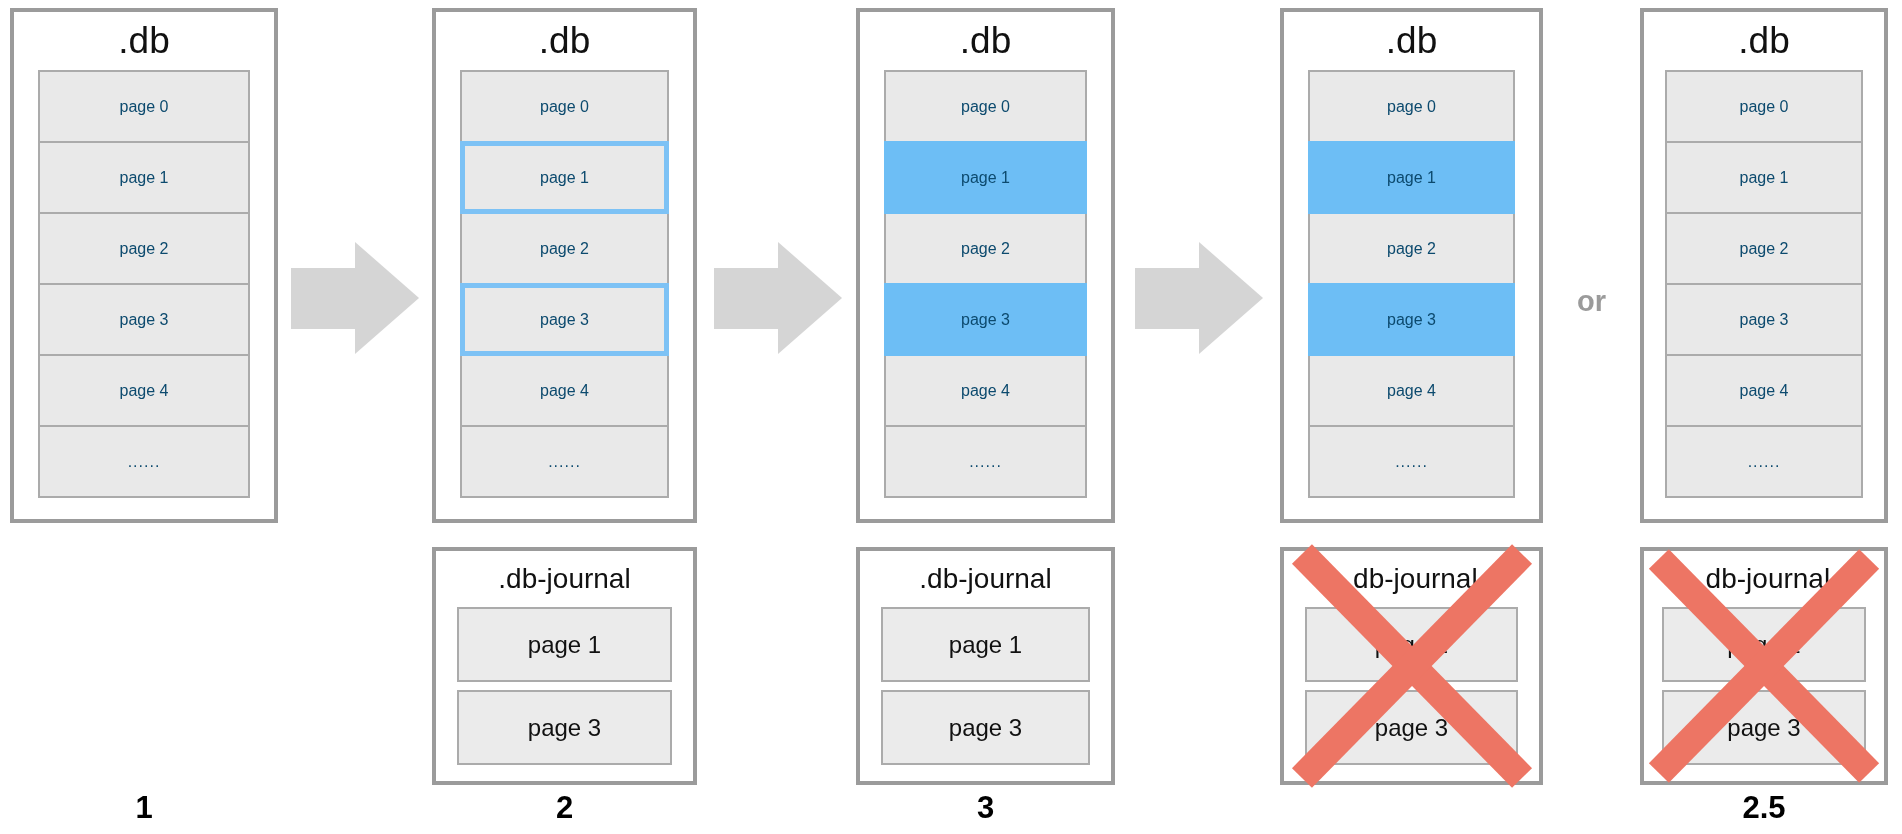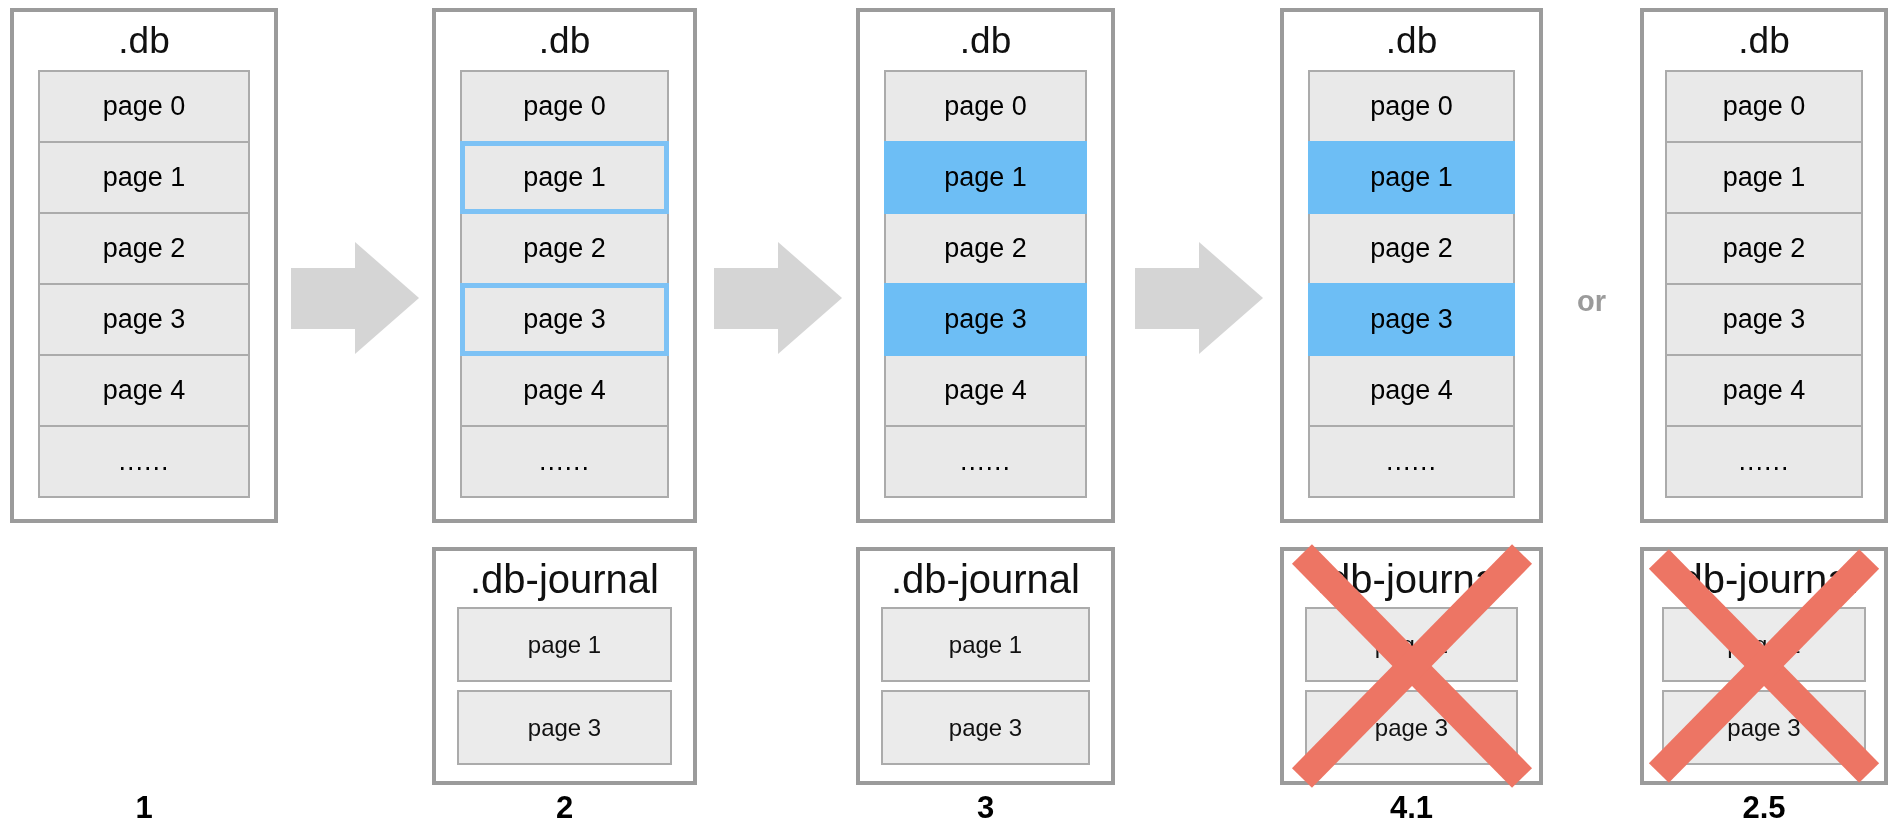--- a/index.html
+++ b/index.html
@@ -12,28 +12,28 @@
   .filebox{
     position:absolute;left:0;right:0;background:#ffffff;
     border:4px solid #9b9b9b;box-sizing:border-box;
   }
   .dbbox{top:8px;height:515px;}
   .jbox{top:547px;height:238px;}
   .box-title{
     height:58px;display:flex;align-items:center;justify-content:center;
     font-size:37px;color:#111111;white-space:nowrap;
   }
-  .jbox .box-title{height:56px;font-size:40px;}
+  .jbox .box-title{height:56px;font-size:28px;}
   
   .cells{margin:0 24px;position:relative;}
   .cell{
     position:relative;height:73px;margin-top:-2px;box-sizing:border-box;
     background:#e9e9e9;border:2px solid #ababab;
     display:flex;align-items:center;justify-content:center;
-    font-size:27px;color:#000000;
+    font-size:16px;color:#0c4a6e;
   }
   .cell:first-child{margin-top:0;}
   .cell.outlined{border:5px solid #7dc2f5;z-index:2;}
   .cell.filled{background:#6dbef5;border-color:#6dbef5;z-index:1;}
   .cell.dots{letter-spacing:1px;}
   .jcells{margin:0 21px;}
   .jcell{
     height:75px;margin-top:0;box-sizing:border-box;background:#ebebeb;
     border:2px solid #ababab;display:flex;align-items:center;justify-content:center;
     font-size:24px;color:#111111;
@@ -160,21 +160,20 @@
       <div class="box-title">.db-journal</div>
       <div class="jcells">
         <div class="jcell">page 1</div>
         <div class="jcell">page 3</div>
       </div>
       <div class="x-overlay">
         <div class="x-stroke a"></div>
         <div class="x-stroke b"></div>
       </div>
     </div>
-    <div class="step-label">4.1</div>
   </div>
 
   <div class="or-label">or</div>
 
   <div class="col" style="left:1640px;width:248px;">
     <div class="filebox dbbox">
       <div class="box-title">.db</div>
       <div class="cells" style="margin:0 21px;">
         <div class="cell">page 0</div>
         <div class="cell">page 1</div>

